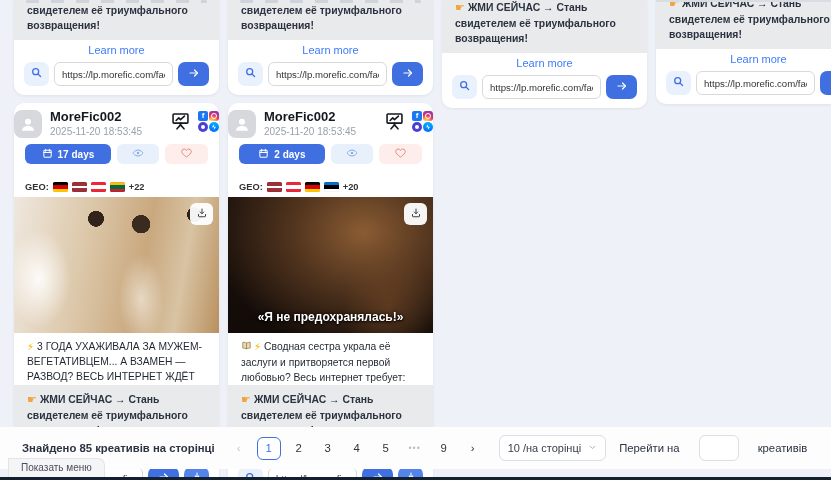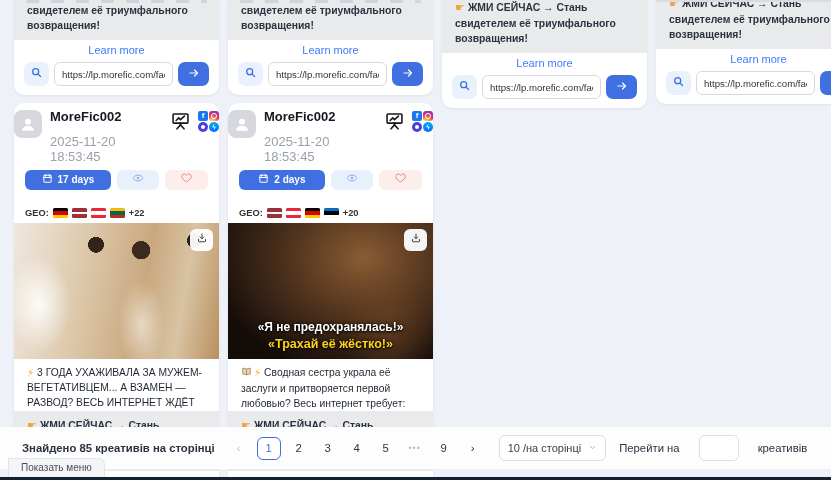--- a/index.html
+++ b/index.html
@@ -23,21 +23,21 @@
   .sqbtn { width:25px; height:24px; border-radius:7px; border:none; display:flex; align-items:center; justify-content:center; flex:none; cursor:pointer; }
   .searchbtn { background:#e9f1fd; }
   .urlinput { flex:1; height:24px; border:1px solid #d9d9d9; border-radius:6px; font-size:9.6px; color:#333;
               padding:0 7px; min-width:0; font-family:inherit; background:#fff; }
   .gobtn { width:31px; background:#3f6fe0; border-radius:7px; }
   .dlbtn { background:#5583ec; }
 
   .profile { display:flex; gap:8px; align-items:flex-start; padding:7px 0 2px; }
   .avatar { width:28px; height:28px; border-radius:8px; background:#d6d8dd; flex:none; display:flex; align-items:center; justify-content:center; }
   .pname { font-size:13px; font-weight:bold; color:#14181f; line-height:1.15; }
-  .pdate { font-size:13px; color:#9aa1ab; margin-top:9px; }
+  .pdate { font-size:10px; color:#9aa1ab; margin-top:1px; }
   .picons { margin-left:auto; display:flex; gap:7px; align-items:flex-start; }
   .socgrid { display:grid; grid-template-columns:10px 10px; gap:1px; margin-top:1px; }
   .soc { width:10px; height:10px; position:relative; }
   .soc-fb { border-radius:2px; background:#1877f2; color:#fff; font-size:8px; font-weight:bold; text-align:center; line-height:10px; }
   .soc-fb::after { content:"f"; }
   .soc-ig { border-radius:3px; background:radial-gradient(circle at 30% 110%,#ffdc80,#fcaf45 25%,#e1306c 55%,#833ab4 90%); }
   .soc-ig::after { content:""; position:absolute; inset:2px; border:1px solid #fff; border-radius:50%; }
   .soc-an { border-radius:50%; background:#4b3fd4; }
   .soc-an::after { content:""; position:absolute; left:3px; top:3px; width:4px; height:4px; background:#fff; border-radius:50%; }
   .soc-ms { border-radius:50%; background:linear-gradient(#00b2ff,#006aff); }
@@ -299,21 +299,20 @@
         <div class="adimg img-dark">
           <button class="dlimg">
               <span><svg width="12" height="12" viewBox="0 0 24 24" fill="none" stroke="#3a3f47" stroke-width="2" stroke-linecap="round" stroke-linejoin="round">
                   <path d="M12 4v9"></path>
                   <path d="M8.5 10L12 13.5 15.5 10"></path>
                   <path d="M5 15v3a1.5 1.5 0 001.5 1.5h11A1.5 1.5 0 0019 18v-3"></path>
                 </svg></span>
             </button>
           <div class="caps">
             <div class="cap1">«Я не предохранялась!»</div>
-            <div class="cap2">«Трахай её жёстко!»</div>
           </div>
         </div>
         <div class="desc"><span class="bookico"><svg width="11" height="10" viewBox="0 0 24 24" fill="#e8d9b0" stroke="#8a6d3b" stroke-width="1.6">
                 <path d="M12 5c-2-1.5-5-2-9-2v14c4 0 7 .5 9 2 2-1.5 5-2 9-2V3c-4 0-7 .5-9 2z"></path>
                 <path d="M12 5v14" fill="none"></path>
               </svg></span><span class="bolt">⚡</span> <span>Сводная сестра украла её заслуги и притворяется первой любовью? Весь интернет требует: пусть масте... </span></div>
         <div class="banner"><span class="hand">☛</span><span>ЖМИ СЕЙЧАС → Стань свидетелем её триумфального возвращения!</span></div>
         <div class="learn">Learn more</div>
         <div class="urlrow">
           <button class="sqbtn searchbtn">

